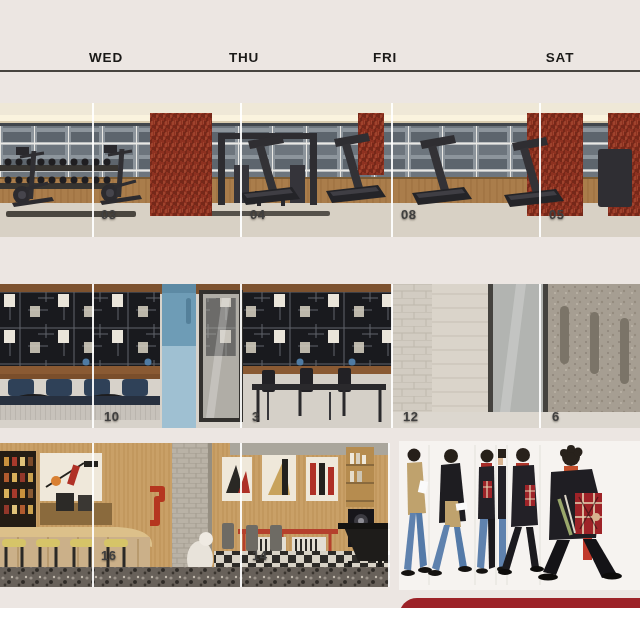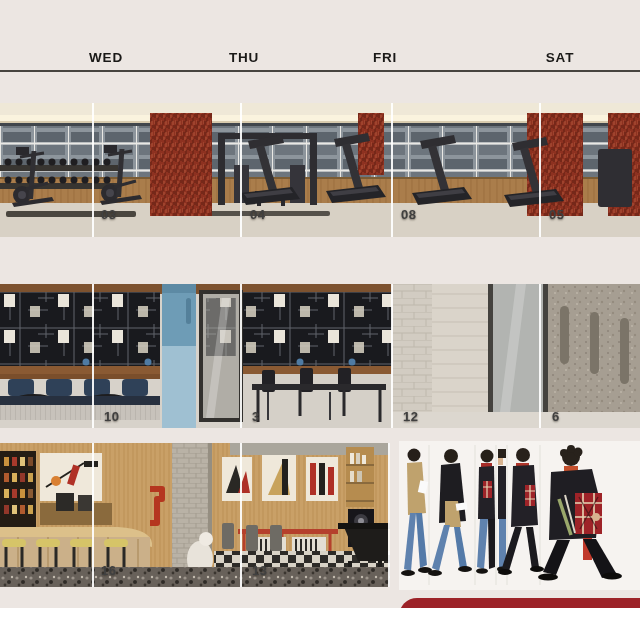--- a/index.html
+++ b/index.html
@@ -11,21 +11,21 @@
   .row{position:absolute;left:0;overflow:hidden;}
   .row svg{display:block;}
   .row1{top:103px;width:640px;height:134px;}
   .row2{top:264px;width:640px;height:144px;margin-top:20px;}
   .row3{top:443px;width:390px;height:144px;}
   .divline{position:absolute;top:0;width:2px;height:100%;background:rgba(255,255,255,.92);}
   .num{position:absolute;color:#404040;font-size:13px;font-weight:700;letter-spacing:.5px;
        text-shadow:0 1px 2px rgba(45,38,30,.6);}
   .row1 .num{bottom:15px;}
   .row2 .num{bottom:4px;}
-  .row3 .num{bottom:9px;}
+  .row3 .num{bottom:24px;}
   .people{position:absolute;left:399px;top:441px;width:241px;height:149px;background:#f6f3f0;}
   .banner{position:absolute;left:399px;top:598px;width:241px;height:42px;background:#9c2227;
           border-radius:18px 0 0 0;display:flex;align-items:center;padding-left:9px;box-sizing:border-box;}
   .banner .pin{display:flex;align-items:center;margin-right:5px;}
   .banner-text{color:#ffffff;font-size:14.5px;font-weight:700;white-space:nowrap;letter-spacing:.2px;}
 </style>
 </head>
 <body>
 
 <div class="page">
@@ -350,21 +350,21 @@
       <path d="M350 118v18M380 118v18" stroke="#1e1c1a" stroke-width="4"></path>
       <rect x="338" y="80" width="52" height="6" fill="#141311"></rect>
 
       <rect x="0" y="124" width="390" height="20" fill="url(#terr)"></rect>
       <rect x="172" y="124" width="40" height="20" fill="url(#terr)" opacity=".6"></rect>
     </svg>
     <i class="divline" style="left:92px"></i>
     <i class="divline" style="left:240px"></i>
     <i class="divline" style="left:388px"></i>
     <span class="num" style="left:101px">16</span>
-    <span class="num" style="left:252px">13</span>
+    <span class="num" style="left:252px">14</span>
   </section>
 
   <div class="people">
     <svg width="241" height="149" viewBox="0 0 241 149">
       <rect width="241" height="149" fill="#f6f3f0"></rect>
 
       <path d="M30 4v140M76 4v140M97 4v140M108 4v140M141 4v140" stroke="#eceae5" stroke-width="2"></path>
 
       <circle cx="15" cy="14" r="6.5" fill="#261f1a"></circle>
       <polygon points="8,22 23,21 27,72 9,74" fill="#bfa26d"></polygon>

